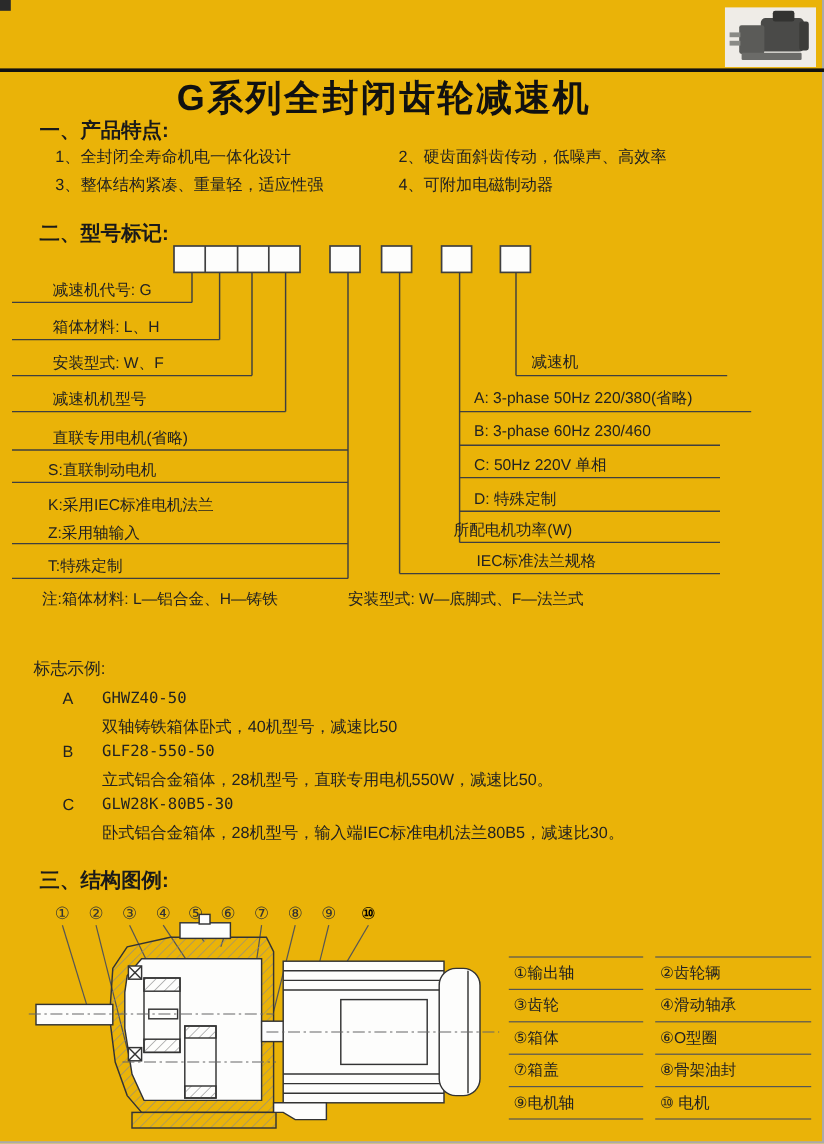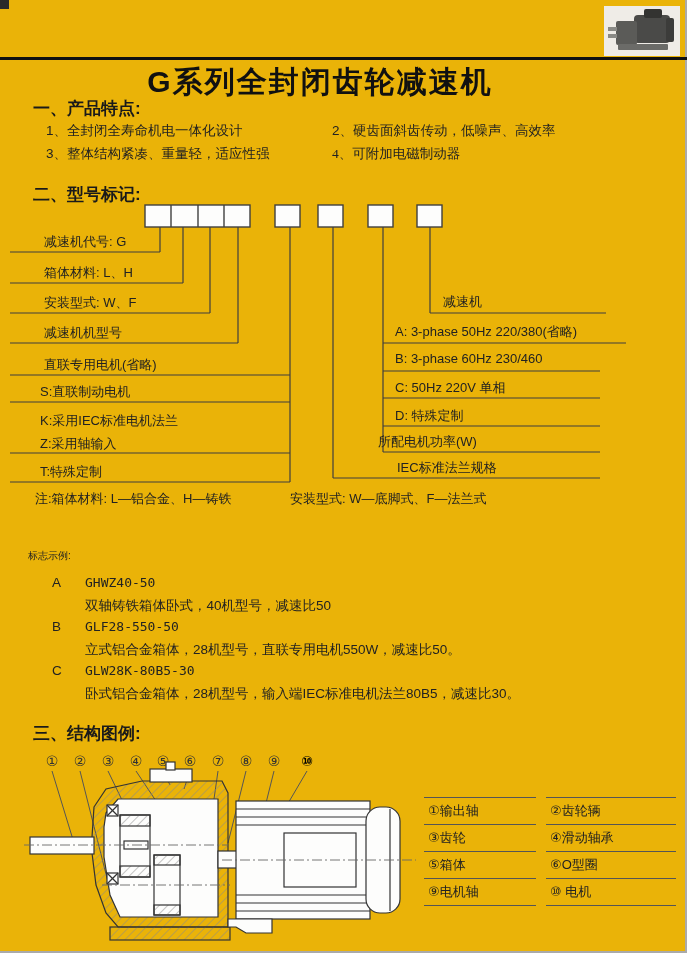--- a/index.html
+++ b/index.html
@@ -51,21 +51,21 @@
     <rect x="62" y="12" width="8" height="24" rx="2" fill="#3c3c3a"></rect>
   </svg>
 
   <div class="title-rule"></div>
   <div class="page-title">G系列全封闭齿轮减速机</div>
 
   <div class="h2" style="left:33px;top:97px;">一、产品特点:</div>
   <div class="txt" style="left:46px;top:122px;">1、全封闭全寿命机电一体化设计</div>
   <div class="txt" style="left:332px;top:122px;">2、硬齿面斜齿传动，低噪声、高效率</div>
   <div class="txt" style="left:46px;top:145px;">3、整体结构紧凑、重量轻，适应性强</div>
-  <div class="txt" style="left:332px;top:145px;font-family:Liberation Serif, serif;">4、可附加电磁制动器</div>
+  <div class="txt" style="left:332px;top:145px;">4、可附加电磁制动器</div>
 
   <div class="h2" style="left:33px;top:183px;">二、型号标记:</div>
 
   <div class="diagram">
     <svg width="687" height="310" viewBox="0 0 687 310">
       <g stroke="#3f3f3f" stroke-width="1.4" fill="none">
 
         <rect x="145" y="5" width="105" height="22" fill="#fdfdfc"></rect>
         <line x1="171" y1="5" x2="171" y2="27"></line>
         <line x1="198" y1="5" x2="198" y2="27"></line>
@@ -121,21 +121,21 @@
     <span class="lbl" style="left:395px;top:151px;">B: 3-phase 60Hz 230/460</span>
     <span class="lbl" style="left:395px;top:179px;">C: 50Hz 220V  单相</span>
     <span class="lbl" style="left:395px;top:207px;">D: 特殊定制</span>
     <span class="lbl" style="left:378px;top:233px;">所配电机功率(W)</span>
     <span class="lbl" style="left:397px;top:259px;">IEC标准法兰规格</span>
 
     <span class="lbl" style="left:35px;top:290px;text-align:center;">注:箱体材料: L—铝合金、H—铸铁</span>
     <span class="lbl" style="left:290px;top:290px;">安装型式: W—底脚式、F—法兰式</span>
   </div>
 
-  <div class="txt" style="left:28px;top:549px;font-size:10px;">标志示例:</div>
+  <div class="txt" style="left:28px;top:549px;font-size:14px;">标志示例:</div>
 
   <span class="txt" style="left:52px;top:575px;">A</span>
   <span class="txt mono" style="left:85px;top:575px;">GHWZ40-50</span>
   <span class="txt" style="left:85px;top:597px;">双轴铸铁箱体卧式，40机型号，减速比50</span>
 
   <span class="txt" style="left:52px;top:619px;">B</span>
   <span class="txt mono" style="left:85px;top:619px;">GLF28-550-50</span>
   <span class="txt" style="left:85px;top:641px;">立式铝合金箱体，28机型号，直联专用电机550W，减速比50。</span>
 
   <span class="txt" style="left:52px;top:663px;">C</span>
@@ -234,18 +234,22 @@
     </div>
     <div class="leg-row">
       <div class="leg-cell leg-c1">③齿轮</div>
       <div class="leg-cell leg-c2">④滑动轴承</div>
     </div>
     <div class="leg-row">
       <div class="leg-cell leg-c1">⑤箱体</div>
       <div class="leg-cell leg-c2">⑥O型圈</div>
     </div>
     <div class="leg-row">
+      <div class="leg-cell leg-c1">⑦箱盖</div>
+      <div class="leg-cell leg-c2">⑧骨架油封</div>
+    </div>
+    <div class="leg-row">
       <div class="leg-cell leg-c1">⑨电机轴</div>
       <div class="leg-cell leg-c2">⑩ 电机</div>
     </div>
   </div>
 
 </div>
 
 </body></html>

